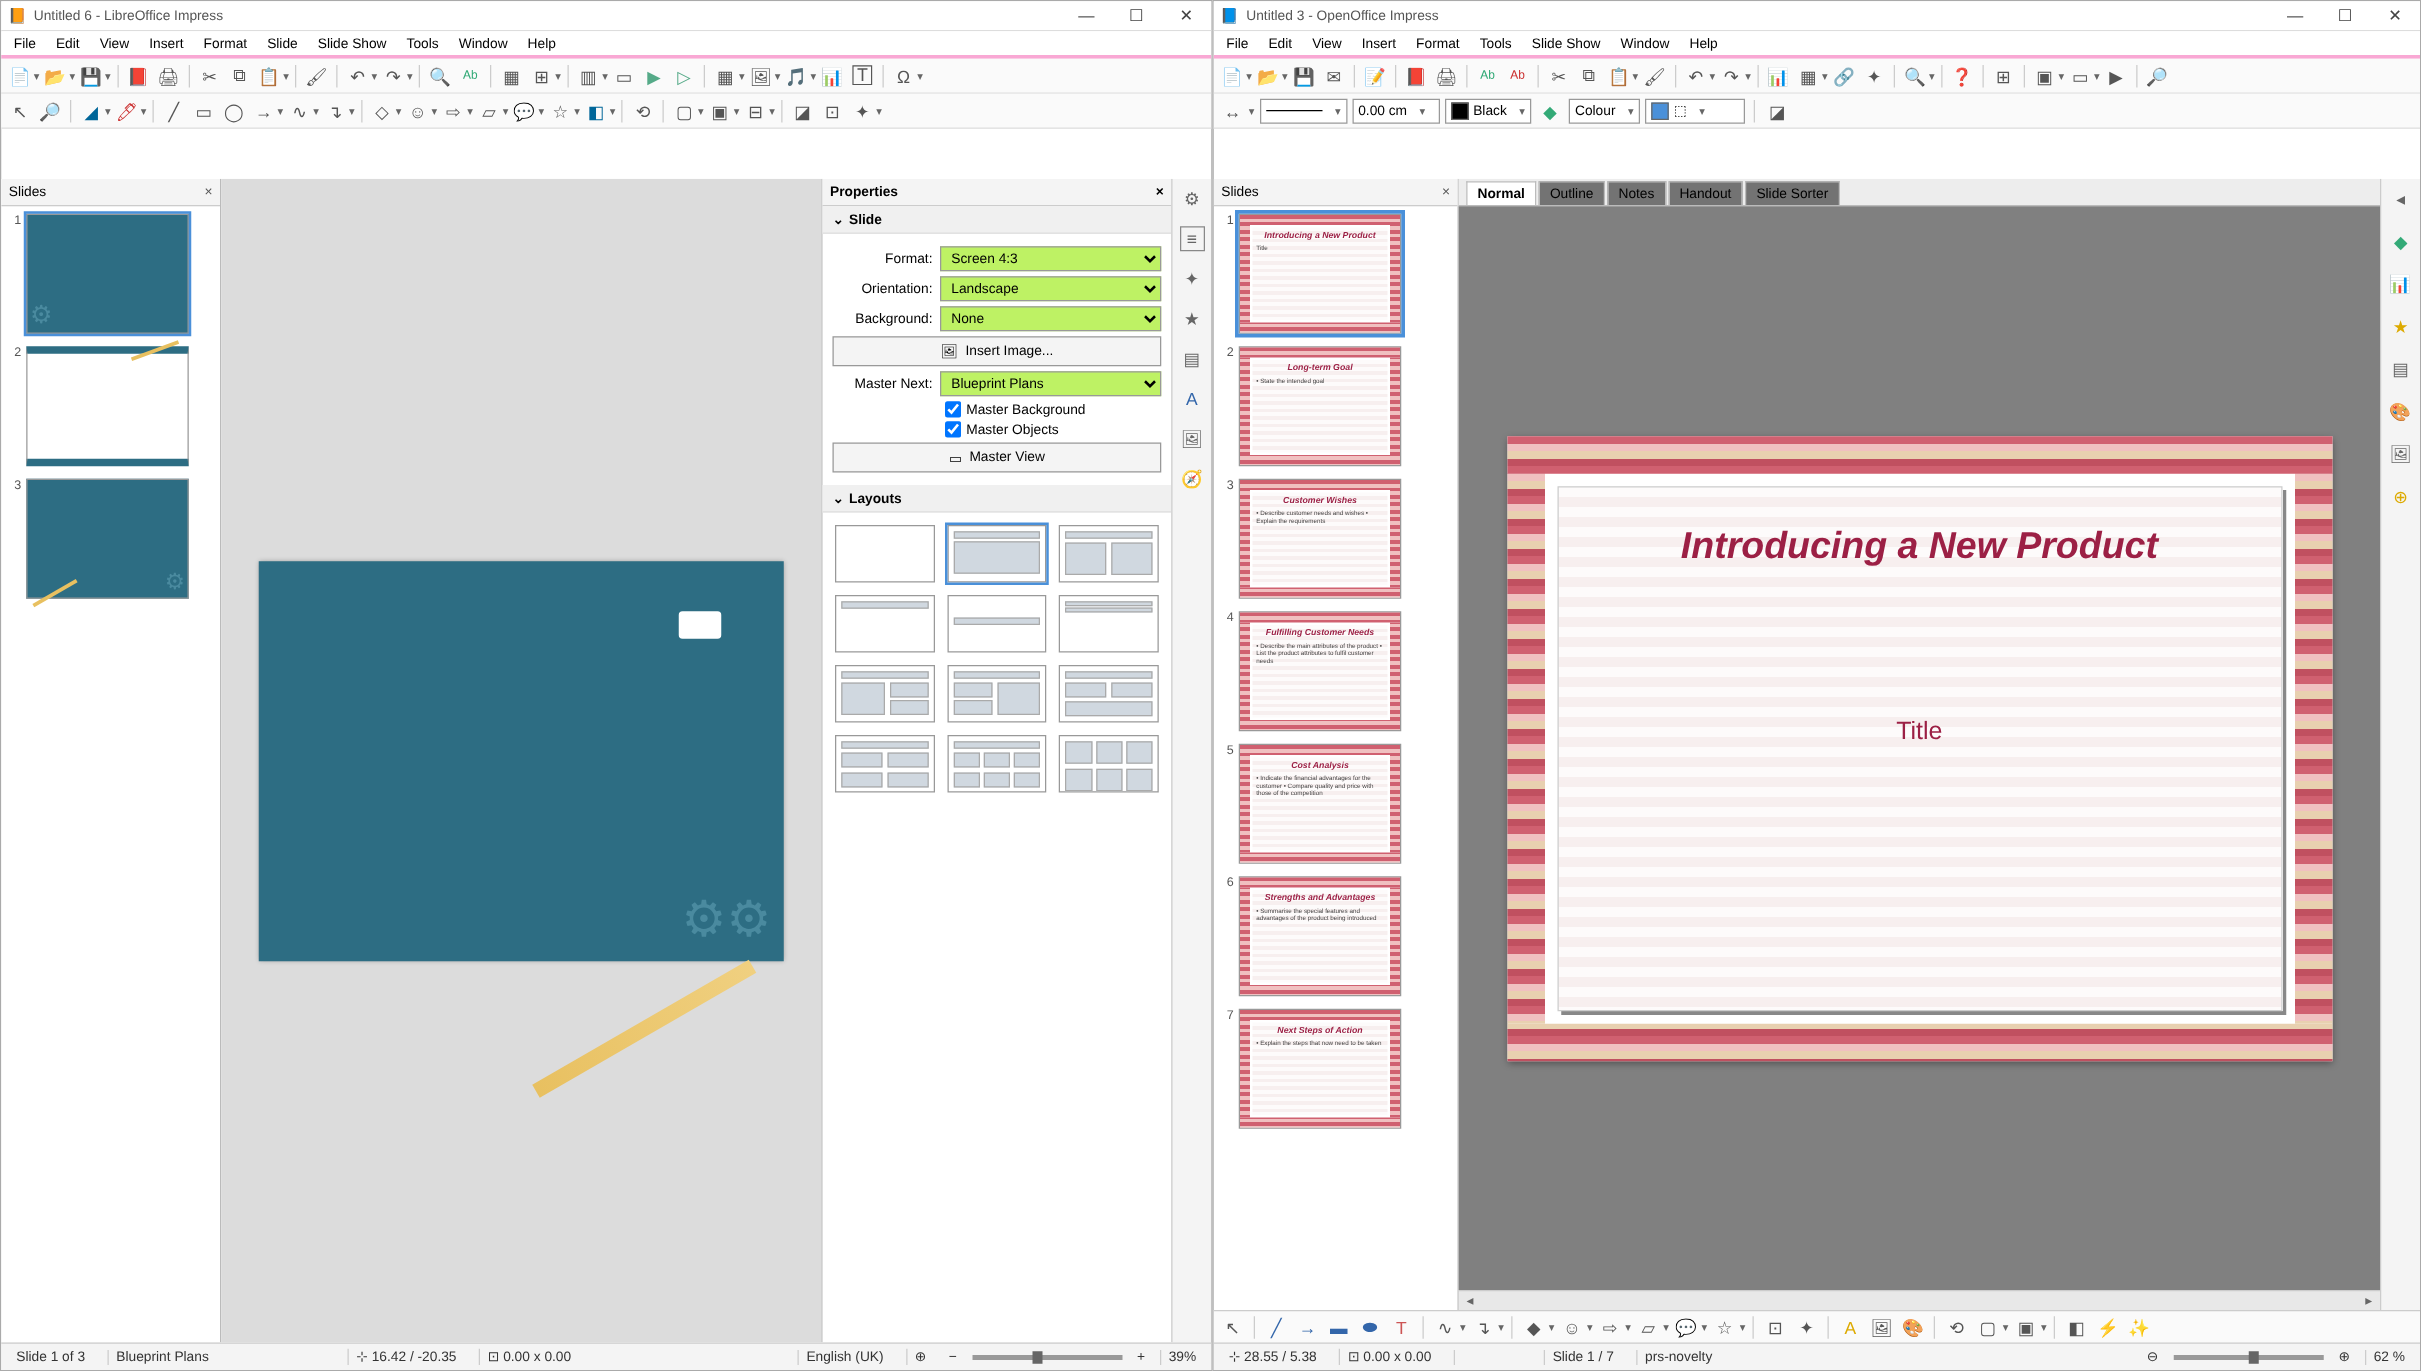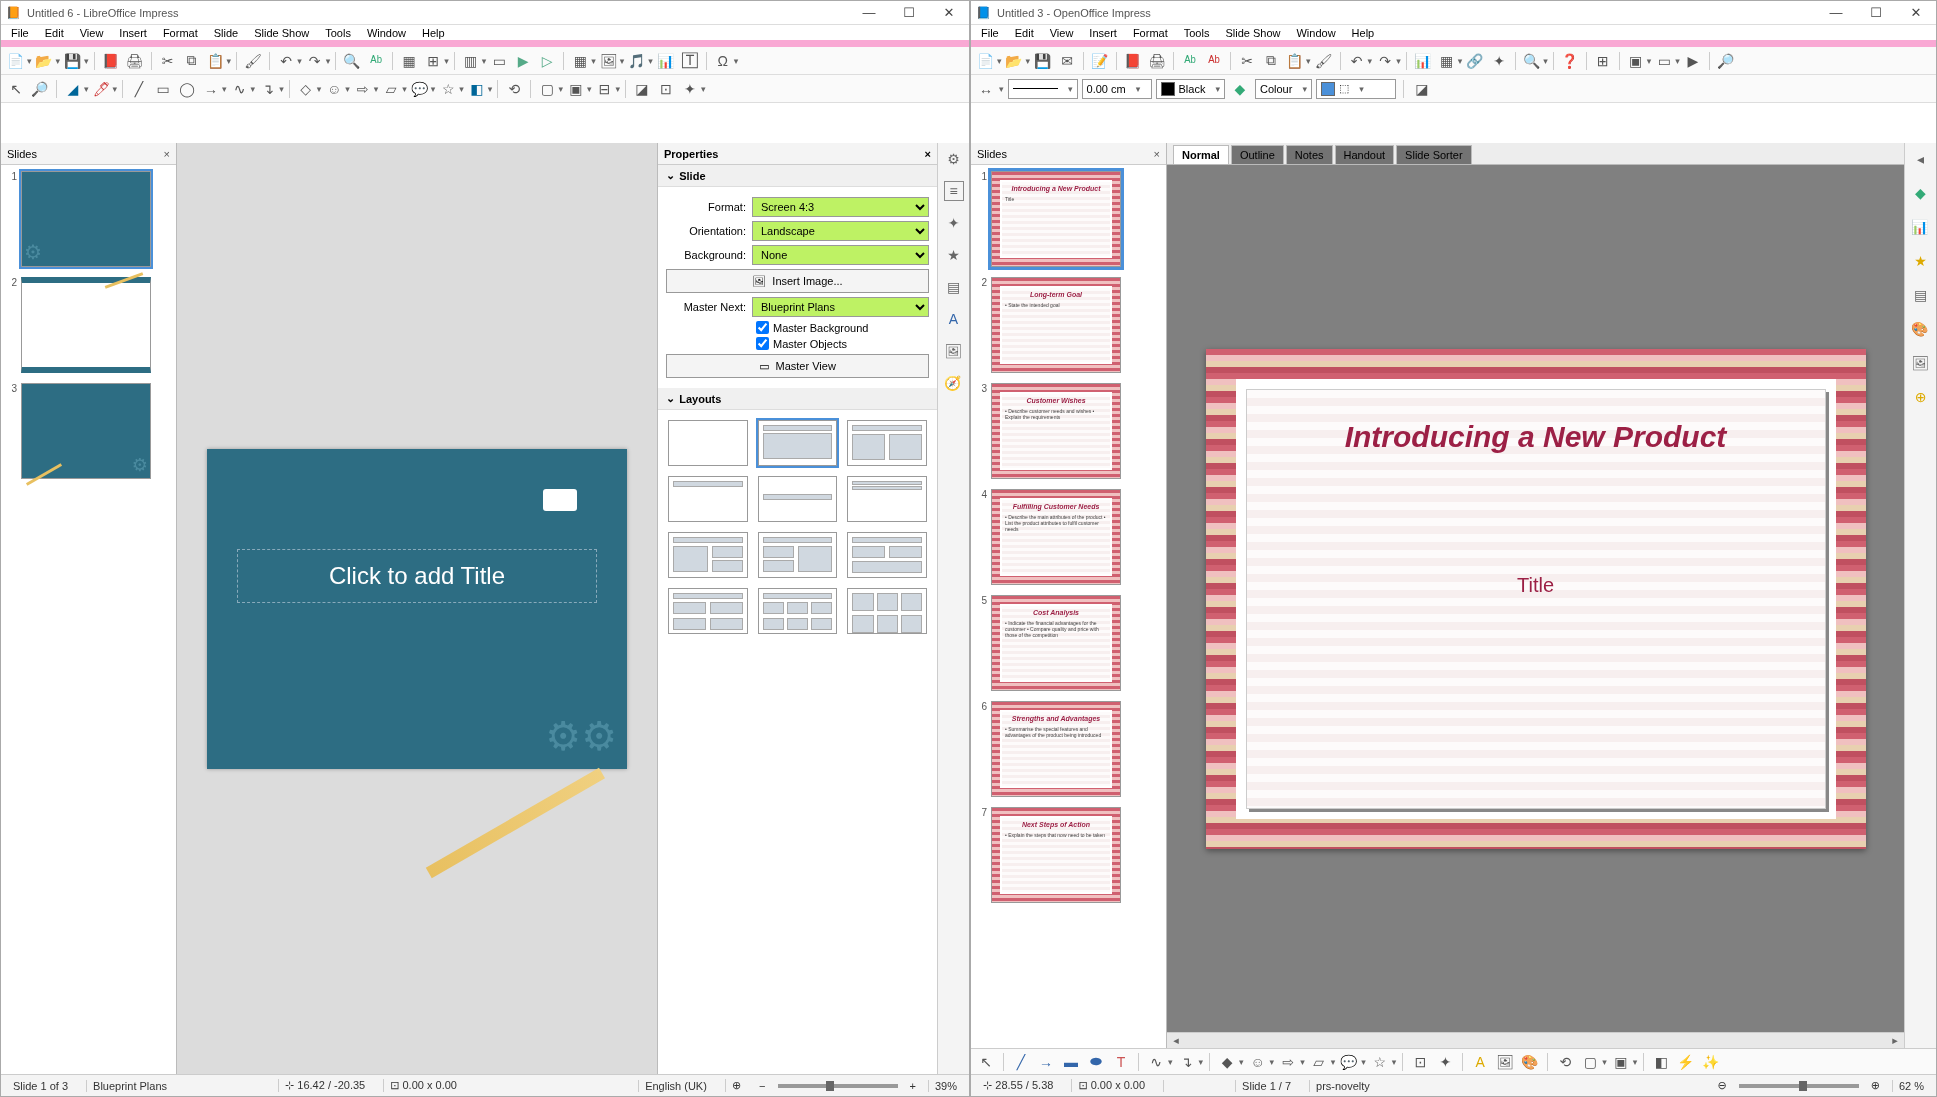--- a/index.html
+++ b/index.html
@@ -4,21 +4,21 @@
 <style>
 * { box-sizing: border-box; margin: 0; padding: 0; font-family: "Segoe UI", Tahoma, sans-serif; font-size: 11px; }
 body { width: 1937px; height: 1097px; display: flex; background: #fff; overflow: hidden; }
 .window { display: flex; flex-direction: column; border: 1px solid #aaa; }
 .left-window { width: 970px; }
 .right-window { flex: 1; }
 .titlebar { height: 24px; background: #fff; display: flex; align-items: center; padding: 0 6px; border-bottom: 1px solid #ddd; }
 .titlebar .title { flex: 1; color: #555; font-size: 12px; display: flex; align-items: center; gap: 6px; }
 .titlebar .ctrls { display: flex; gap: 12px; }
 .titlebar .ctrl { width: 28px; text-align: center; color: #444; cursor: pointer; font-size: 13px; }
-.menubar { height: 22px; display: flex; align-items: center; padding: 0 4px; gap: 4px; background: #fff; border-bottom: 7px solid #f9a8d4; }
+.menubar { height: 22px; display: flex; align-items: center; padding: 0 4px; gap: 4px; background: #fff; border-bottom: 3px solid #f9a8d4; }
 .menubar span { padding: 2px 6px; cursor: pointer; }
 .toolbar { height: 28px; display: flex; align-items: center; padding: 0 4px; gap: 2px; background: #fafafa; border-bottom: 1px solid #ddd; }
 .tbtn { width: 22px; height: 22px; display: flex; align-items: center; justify-content: center; font-size: 14px; color: #555; cursor: pointer; border: 1px solid transparent; }
 .tsep { width: 1px; height: 18px; background: #ccc; margin: 0 3px; }
 .dd { font-size: 9px; color: #666; margin-left: -2px; }
 .body-row { flex: 1; display: flex; overflow: hidden; margin-top: 40px; }
 .slidepanel { width: 176px; background: #fff; border-right: 1px solid #bbb; display: flex; flex-direction: column; }
 .panel-title { height: 22px; display: flex; align-items: center; justify-content: space-between; padding: 0 6px; background: #f4f4f4; border-bottom: 1px solid #ccc; }
 .panel-title .x { cursor: pointer; color: #555; }
 .thumbs { flex: 1; overflow-y: auto; padding: 6px; }
@@ -232,21 +232,20 @@
               <div style="position:absolute;bottom:2px;right:2px;color:#4a8a9f;font-size:18px">⚙</div>
               <div style="position:absolute;bottom:2px;left:2px;width:40px;height:3px;background:#e8c060;transform:rotate(-30deg)"></div>
             </div>
           </div>
       </div>
     </div>
 
     <div class="editor">
       <div class="slide-canvas">
         <div class="eraser"></div>
-        <div class="slide-title">Click to add Title</div>
         <div class="gears">⚙⚙</div>
         <div class="pencil"></div>
       </div>
     </div>
 
     <div class="props">
       <div class="props-header">
           <span>Properties</span>
           <span><span class="x">×</span></span>
         </div>

